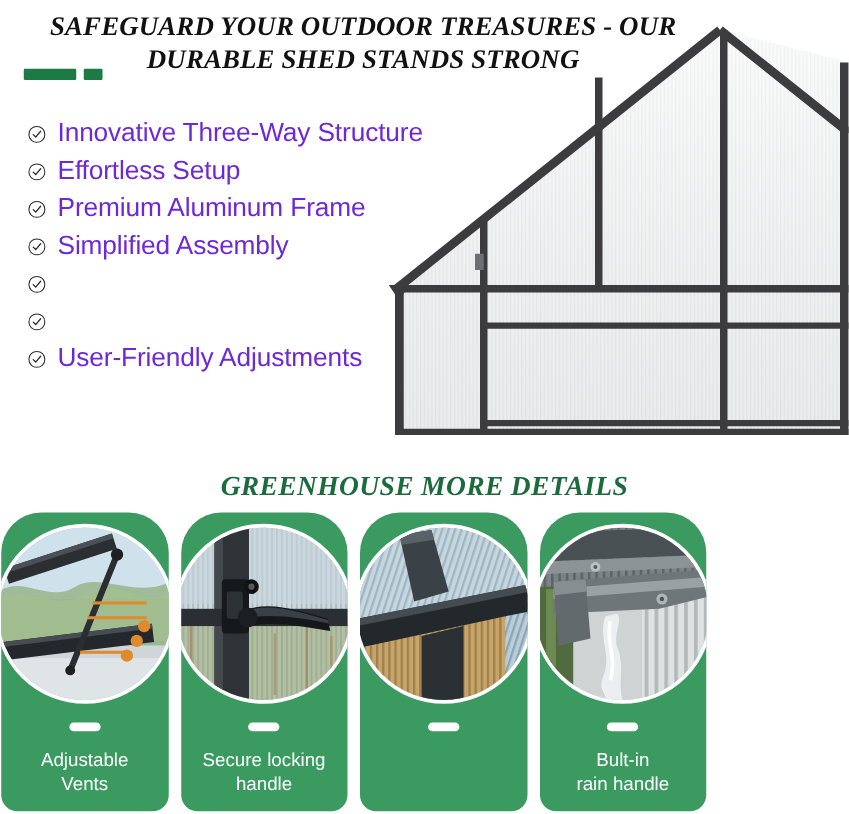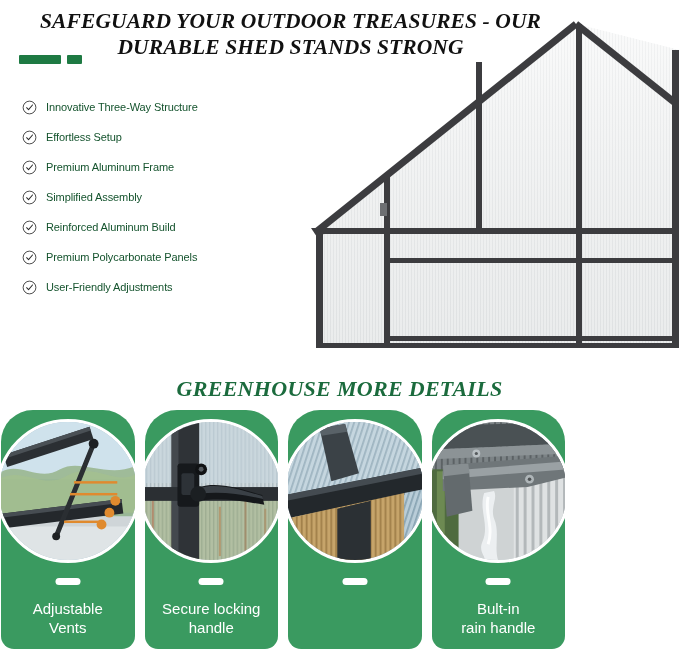--- a/index.html
+++ b/index.html
@@ -81,22 +81,22 @@
     gap: 9px;
   }
   .check-icon {
     flex: 0 0 auto;
     width: 15px;
     height: 15px;
     display: block;
   }
   .feature-label {
     font-family: "Liberation Sans", sans-serif;
-    font-size: 11px;
-    color: #14532d;
+    font-size: 21px;
+    color: #6d28d9;
     white-space: nowrap;
     letter-spacing: -0.1px;
   }
 
   
   #details-heading {
     position: absolute;
     left: 0;
     top: 360px;
     width: 679px;
@@ -263,30 +263,28 @@
       </span>
       <span class="feature-label">Simplified Assembly</span>
     </li>
     <li class="feature-item">
       <span class="check-icon">
         <svg viewBox="0 0 16 16" width="15" height="15" xmlns="http://www.w3.org/2000/svg">
           <circle cx="8" cy="8" r="6.8" fill="none" stroke="#2b2b2b" stroke-width="0.9"></circle>
           <path d="M4.9 8.2 L7 10.3 L11.2 5.3" fill="none" stroke="#2b2b2b" stroke-width="1.1" stroke-linecap="round" stroke-linejoin="round"></path>
         </svg>
       </span>
-      <span class="feature-label">Reinforced Aluminum Build</span>
-    </li>
-    <li class="feature-item">
-      <span class="check-icon">
-        <svg viewBox="0 0 16 16" width="15" height="15" xmlns="http://www.w3.org/2000/svg">
-          <circle cx="8" cy="8" r="6.8" fill="none" stroke="#2b2b2b" stroke-width="0.9"></circle>
-          <path d="M4.9 8.2 L7 10.3 L11.2 5.3" fill="none" stroke="#2b2b2b" stroke-width="1.1" stroke-linecap="round" stroke-linejoin="round"></path>
-        </svg>
-      </span>
-      <span class="feature-label">Premium Polycarbonate Panels</span>
+    </li>
+    <li class="feature-item">
+      <span class="check-icon">
+        <svg viewBox="0 0 16 16" width="15" height="15" xmlns="http://www.w3.org/2000/svg">
+          <circle cx="8" cy="8" r="6.8" fill="none" stroke="#2b2b2b" stroke-width="0.9"></circle>
+          <path d="M4.9 8.2 L7 10.3 L11.2 5.3" fill="none" stroke="#2b2b2b" stroke-width="1.1" stroke-linecap="round" stroke-linejoin="round"></path>
+        </svg>
+      </span>
     </li>
     <li class="feature-item">
       <span class="check-icon">
         <svg viewBox="0 0 16 16" width="15" height="15" xmlns="http://www.w3.org/2000/svg">
           <circle cx="8" cy="8" r="6.8" fill="none" stroke="#2b2b2b" stroke-width="0.9"></circle>
           <path d="M4.9 8.2 L7 10.3 L11.2 5.3" fill="none" stroke="#2b2b2b" stroke-width="1.1" stroke-linecap="round" stroke-linejoin="round"></path>
         </svg>
       </span>
       <span class="feature-label">User-Friendly Adjustments</span>
     </li>

